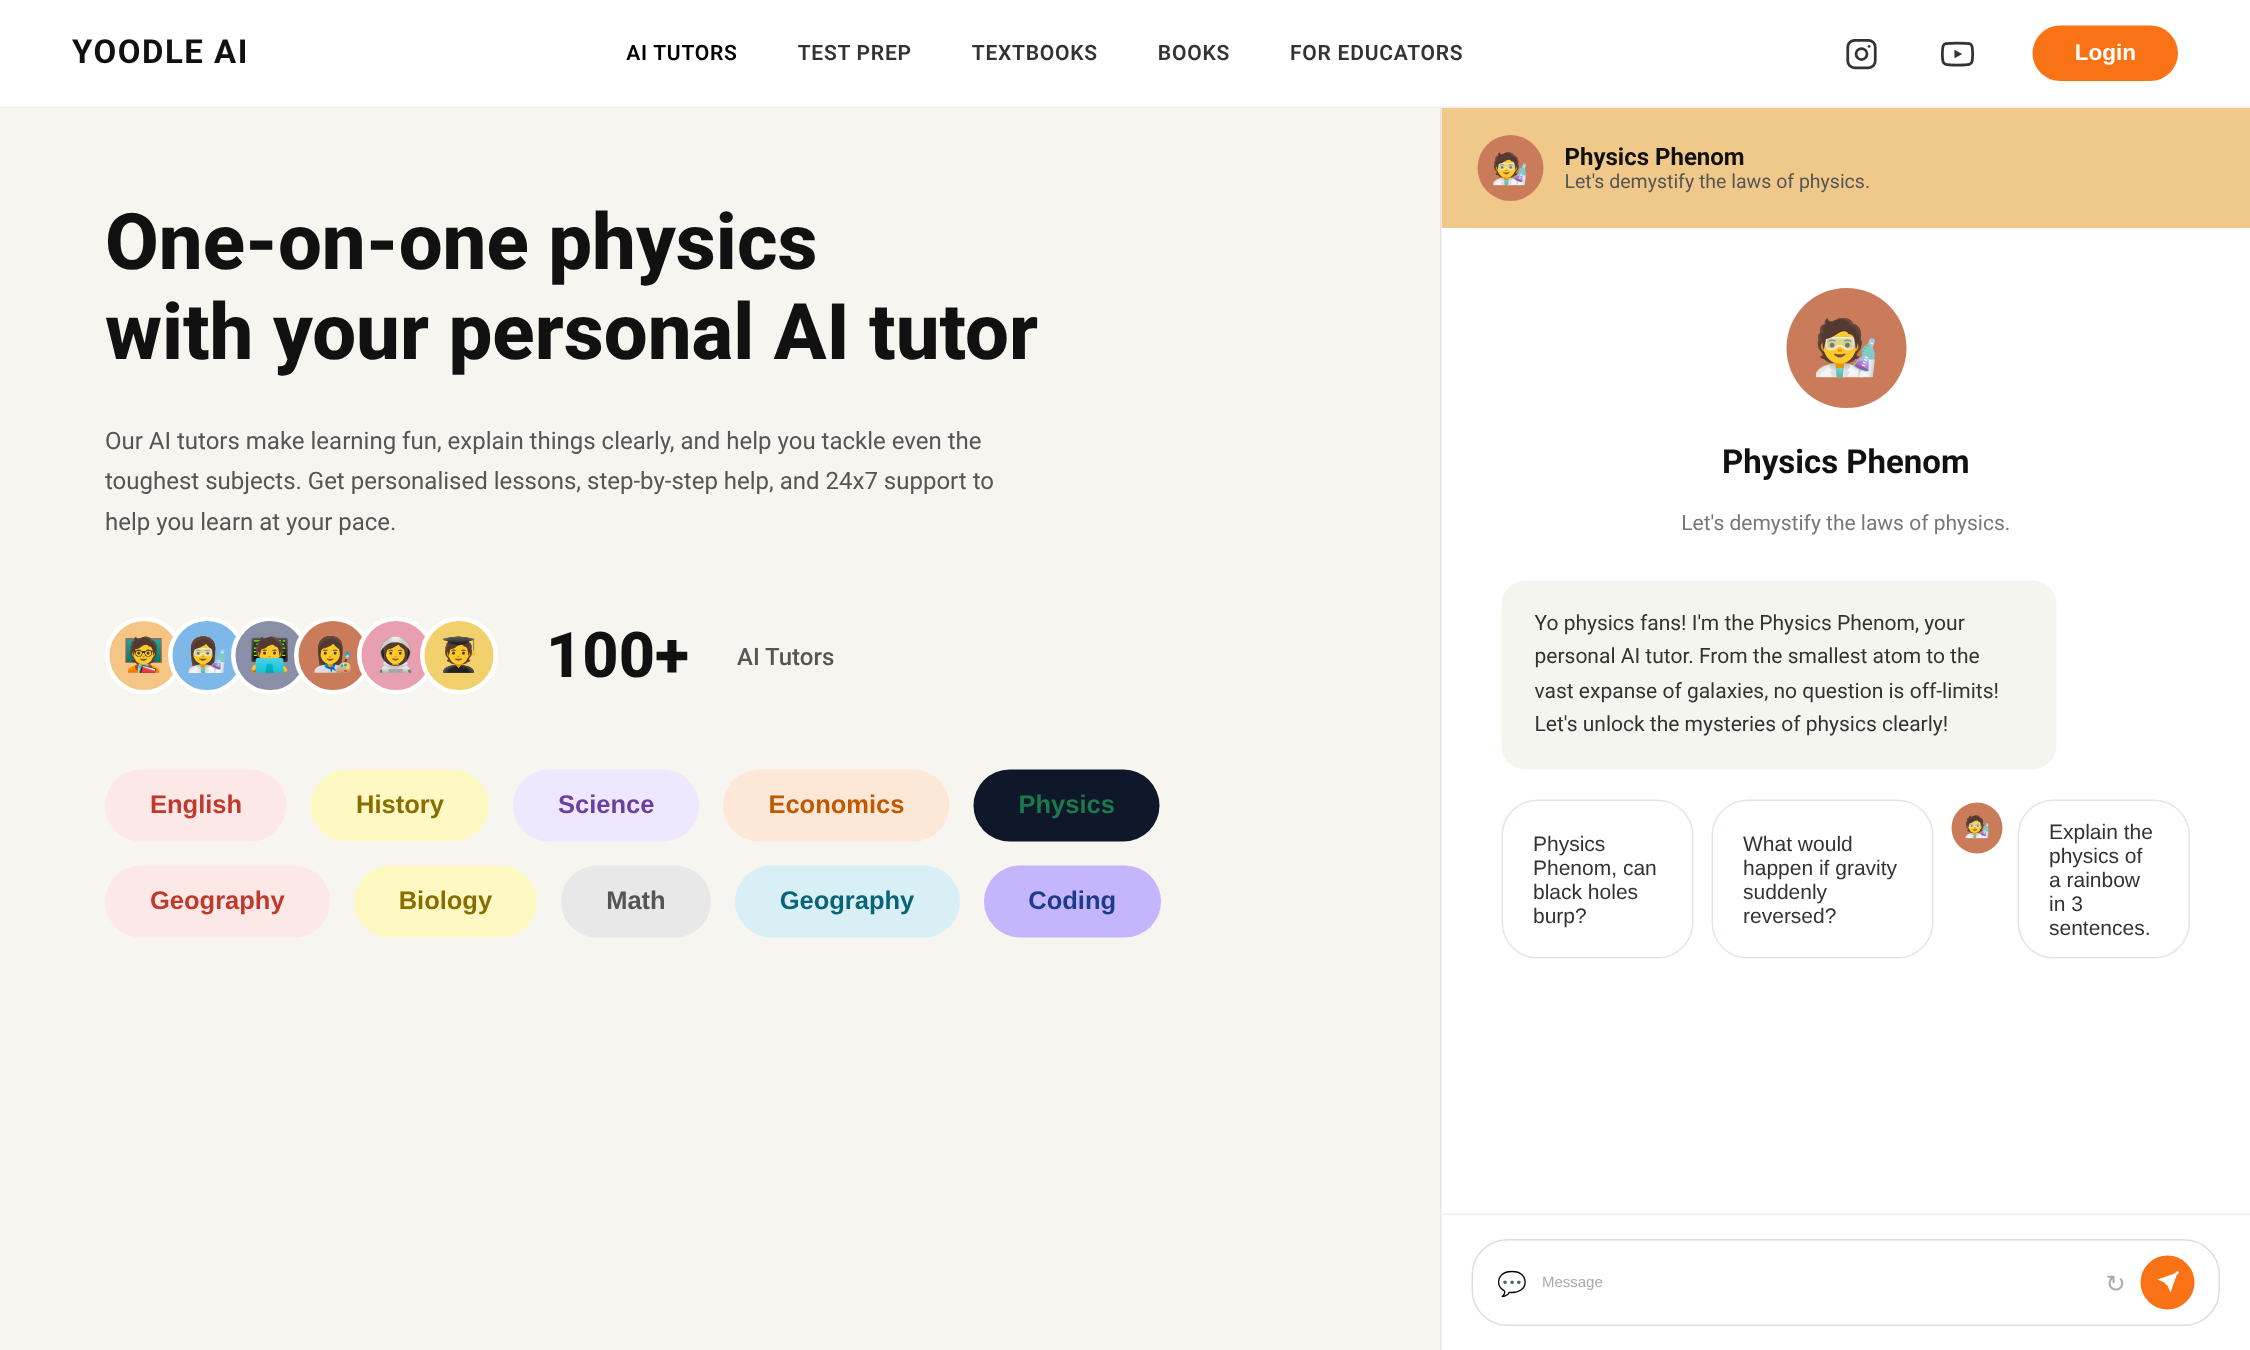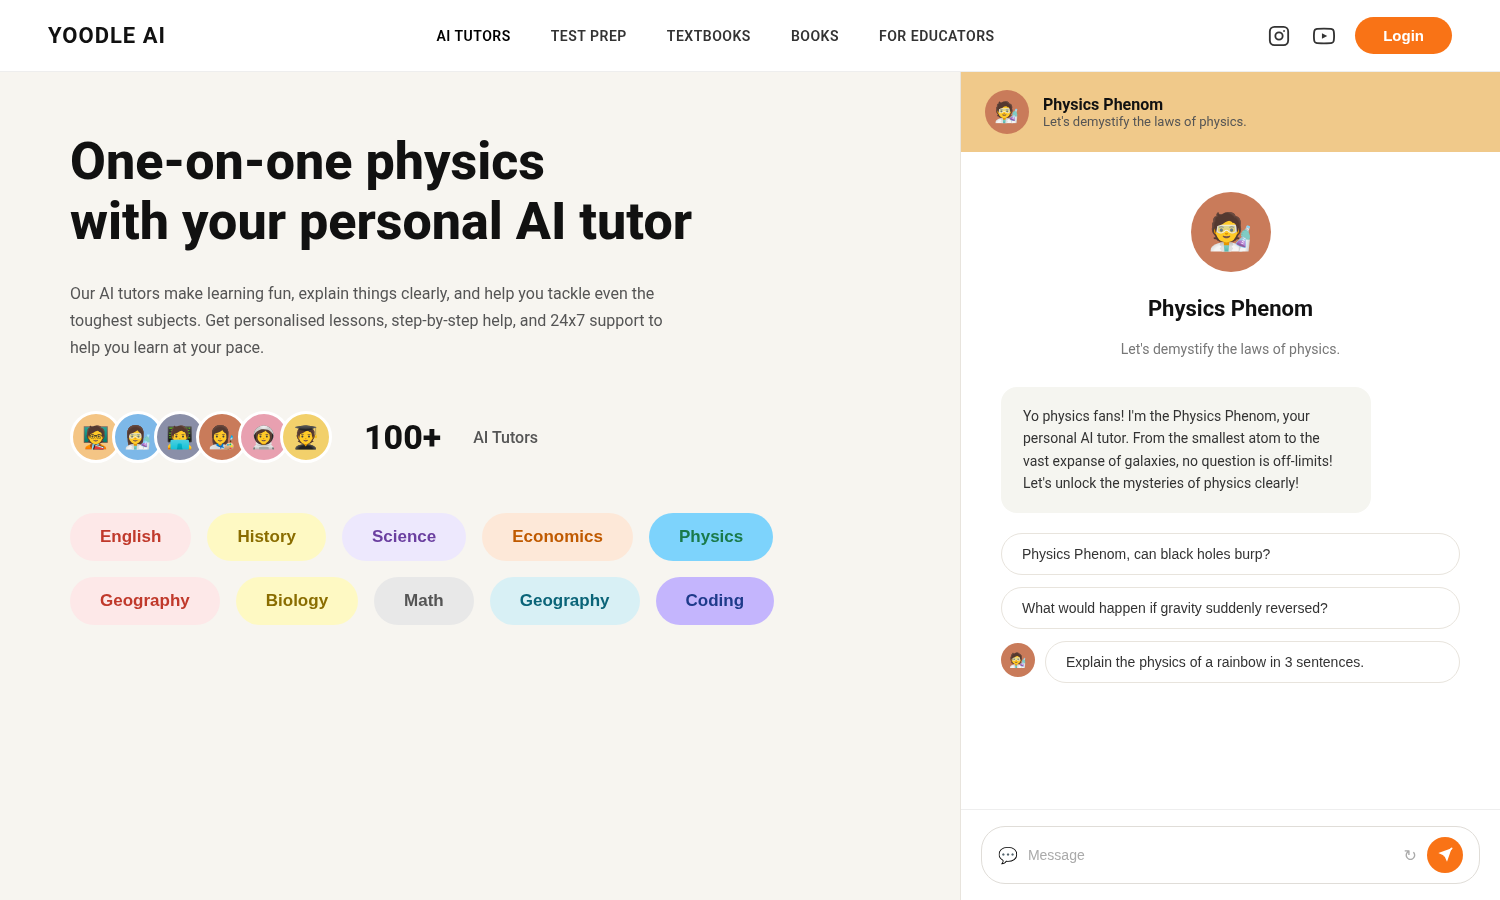--- a/index.html
+++ b/index.html
@@ -40,21 +40,21 @@
       font-weight: 600;
       color: #333;
       text-decoration: none;
       letter-spacing: 0.5px;
       cursor: pointer;
     }
     .nav-link.active { color: #000; }
     .nav-right {
       display: flex;
       align-items: center;
-      gap: 17px;
+      gap: 36px;
     }
     .nav-icon {
       width: 28px;
       height: 28px;
       display: flex;
       align-items: center;
       justify-content: center;
       color: #333;
       font-size: 18px;
       cursor: pointer;
@@ -121,21 +121,21 @@
       font-size: 22px;
     }
     .tutor-avatar:first-child { margin-left: 0; }
     .tutor-avatar.a1 { background: #f4c585; }
     .tutor-avatar.a2 { background: #7db8e8; }
     .tutor-avatar.a3 { background: #8a8fa8; }
     .tutor-avatar.a4 { background: #c97b5a; }
     .tutor-avatar.a5 { background: #e8a0b0; }
     .tutor-avatar.a6 { background: #f2d06b; }
     .tutor-count {
-      font-size: 34px;
+      font-size: 42px;
       font-weight: 800;
       color: #111;
     }
     .tutor-label {
       font-size: 16px;
       color: #555;
       font-weight: 500;
     }
 
     
@@ -153,21 +153,21 @@
       border-radius: 50px;
       font-size: 17px;
       font-weight: 600;
       cursor: pointer;
       border: none;
     }
     .tag-red    { background: #fde8e8; color: #c0392b; }
     .tag-yellow { background: #fef9c3; color: #8a6d00; }
     .tag-purple { background: #ede8fd; color: #6b3fa0; }
     .tag-orange { background: #fde8d8; color: #c05a00; }
-    .tag-green  { background: #7dd3fc; color: #1a7a4a; }
+    .tag-green  { background: #0f172a; color: #1a7a4a; }
     .tag-teal   { background: #d8f0f5; color: #0a6478; }
     .tag-gray   { background: #e8e8e8; color: #555; }
     .tag-cobalt { background: #c4b5fd; color: #1e3a8a; }
 
     
     .right-panel {
       width: 540px;
       background: #fff;
       border-left: 1px solid #e8e4dd;
       display: flex;
@@ -244,21 +244,21 @@
       padding: 18px 22px;
       font-size: 14px;
       color: #333;
       line-height: 1.6;
       max-width: 370px;
       align-self: flex-start;
       margin-left: 10px;
     }
     .chat-suggestions {
       display: flex;
-      flex-direction: column;
+      flex-direction: row;
       gap: 12px;
       width: 100%;
       padding: 0 10px;
       justify-content: space-between;
     }
     .chat-suggestion {
       border: 1.5px solid #e8e4dd;
       border-radius: 24px;
       padding: 12px 20px;
       font-size: 14px;
@@ -302,21 +302,21 @@
       background: #fff;
     }
     .chat-input-icon {
       color: #aaa;
       font-size: 16px;
     }
     .chat-input {
       flex: 1;
       border: none;
       outline: none;
-      font-size: 14px;
+      font-size: 10px;
       color: #333;
       background: transparent;
     }
     .chat-input::placeholder { color: #aaa; }
     .chat-refresh-icon {
       color: #aaa;
       font-size: 16px;
       cursor: pointer;
     }
     .chat-send-btn {

